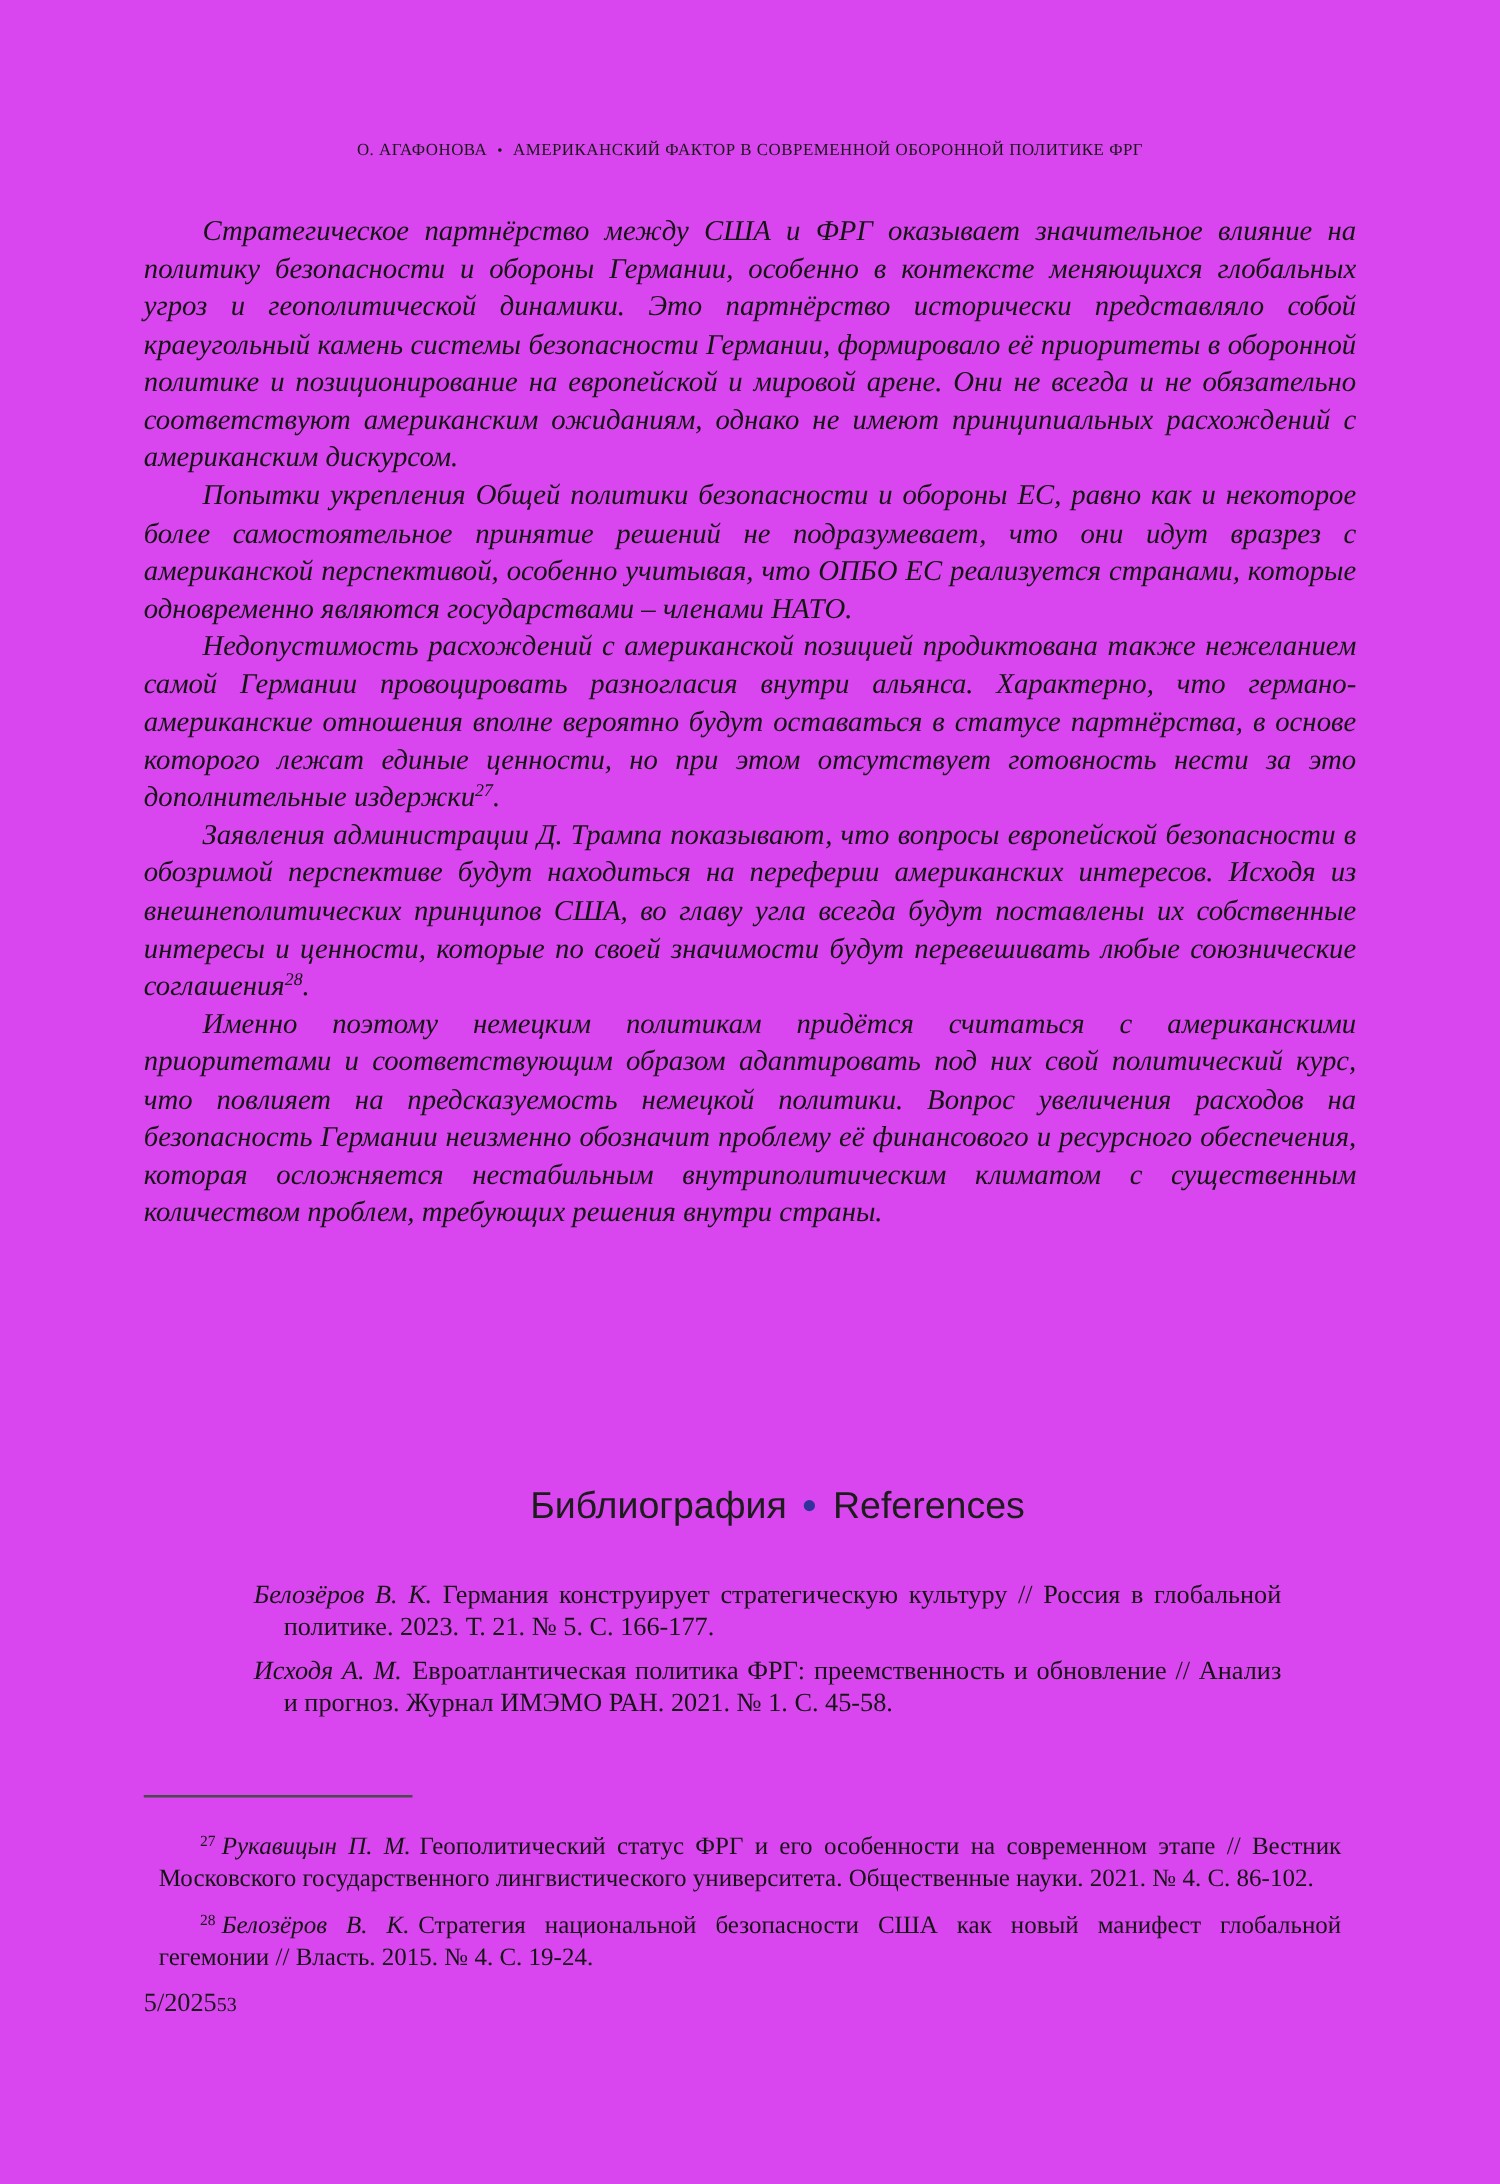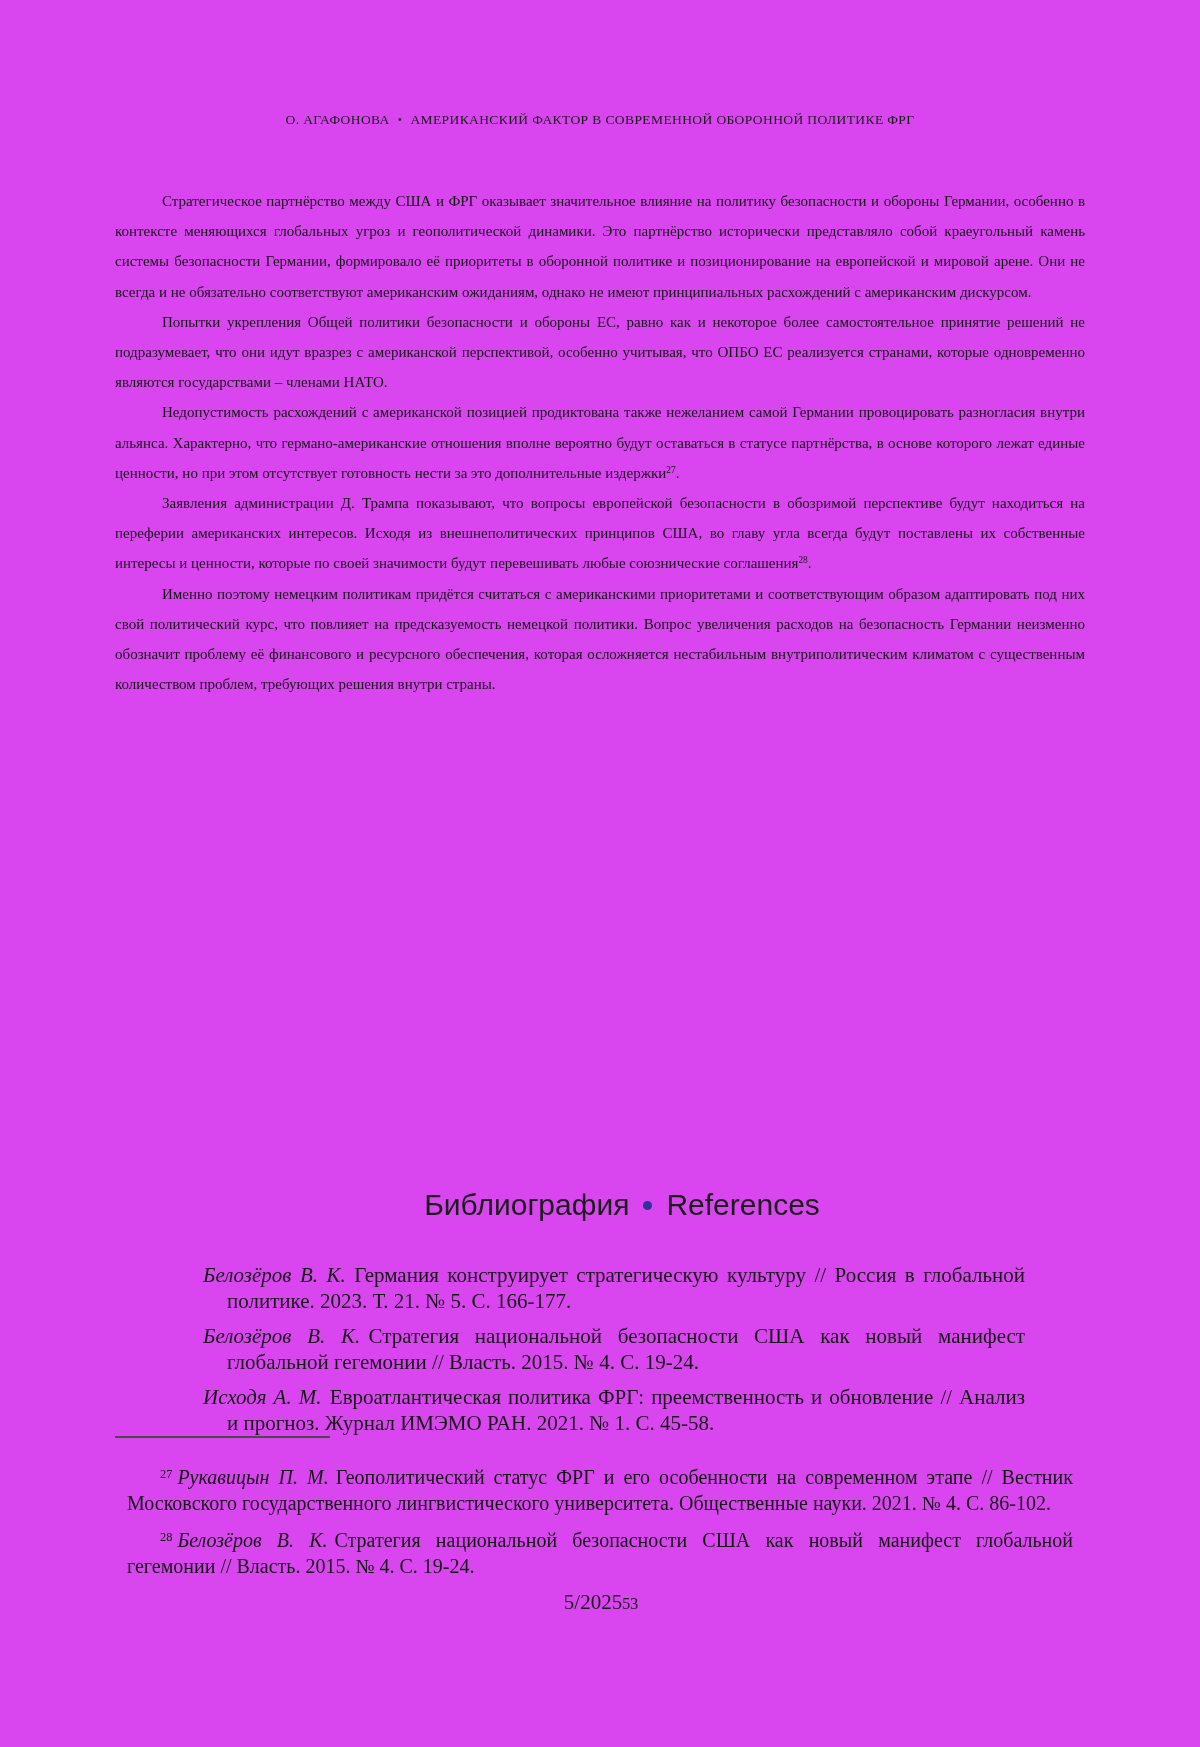--- a/index.html
+++ b/index.html
@@ -21,26 +21,27 @@
     font-size: 13.5px;
     letter-spacing: 0.4px;
     color: #1a1a1a;
     white-space: nowrap;
   }
   .running-header .sep { padding: 0 8px; font-size: 12px; }
 
   
   .body-text {
     position: absolute;
-    top: 186px; left: 115px;
+    top: 170px; left: 115px;
     width: 970px;
-    font-size: 15px;
+    font-size: 23px;
     line-height: 30.2px;
     text-align: justify;
     color: #151515;
+    font-style: italic;
   }
   .body-text p { margin: 0; text-indent: 47px; }
   .body-text sup {
     font-size: 62%;
     line-height: 0;
     vertical-align: baseline;
     position: relative;
     top: -0.55em;
   }
 
@@ -105,21 +106,21 @@
     margin-right: 5px;
   }
   .footnotes .fn-author { font-style: italic; margin-right: 0.35em; }
 
   
   .page-footer {
     position: absolute;
     top: 1590px; left: 115px; right: 113px;
     display: flex;
     align-items: baseline;
-    justify-content: center;
+    justify-content: flex-start;
   }
   .footer-issue { font-size: 21px; color: #1a1a1a; }
   .footer-journal {
     font-size: 13px;
     font-weight: bold;
     letter-spacing: 0.6px;
     color: #1a1a1a;
     position: absolute;
     left: 0; right: 0;
     text-align: center;
@@ -142,21 +143,20 @@
     <p><span>Заявления администрации Д. Трампа показывают, что вопросы европейской безопасности в обозримой перспективе будут находиться на переферии американских интересов. Исходя из внешнеполитических принципов США, во главу угла всегда будут поставлены их собственные интересы и ценности, которые по своей значимости будут перевешивать любые союзнические соглашения</span><sup>28</sup><span>.</span></p>
     <p><span>Именно поэтому немецким политикам придётся считаться с американскими приоритетами и соответствующим образом адаптировать под них свой политический курс, что повлияет на предсказуемость немецкой политики. Вопрос увеличения расходов на безопасность Германии неизменно обозначит проблему её финансового и ресурсного обеспечения, которая осложняется нестабильным внутриполитическим климатом с существенным количеством проблем, требующих решения внутри страны.</span></p>
   </div>
 
   <div class="bib-heading">
     <span>Библиография</span><span class="dot" style="background: rgb(50, 50, 155);"></span><span>References</span>
   </div>
 
   <div class="bib-list">
     <p class="bib-entry"><span class="bib-author">Белозёров В. К.</span><span>Германия конструирует стратегическую культуру // Россия в глобальной политике. 2023. Т. 21. № 5. С. 166-177.</span></p>
-    <p class="bib-entry"><span class="bib-author">Белозёров В. К.</span><span>Стратегия национальной безопасности США как новый манифест глобальной гегемонии // Власть. 2015. № 4. С. 19-24.</span></p>
     <p class="bib-entry"><span class="bib-author">Исходя А. М.</span><span>Евроатлантическая политика ФРГ: преемственность и обновление // Анализ и прогноз. Журнал ИМЭМО РАН. 2021. № 1. С. 45-58.</span></p>
   </div>
 
   <div class="footnote-sep"></div>
 
   <div class="footnotes">
     <p><sup>27</sup><span class="fn-author">Рукавицын П. М.</span><span>Геополитический статус ФРГ и его особенности на современном этапе // Вестник Московского государственного лингвистического университета. Общественные науки. 2021. № 4. С. 86-102.</span></p>
     <p><sup>28</sup><span class="fn-author">Белозёров В. К.</span><span>Стратегия национальной безопасности США как новый манифест глобальной гегемонии // Власть. 2015. № 4. С. 19-24.</span></p>
   </div>
 

